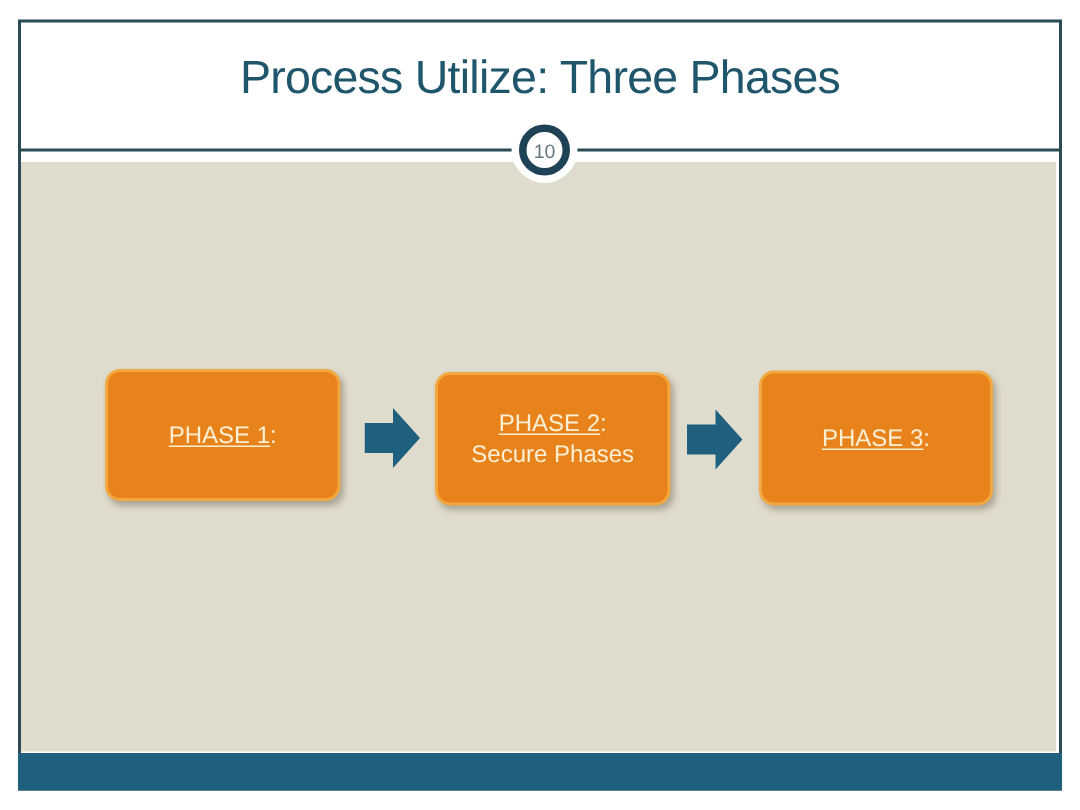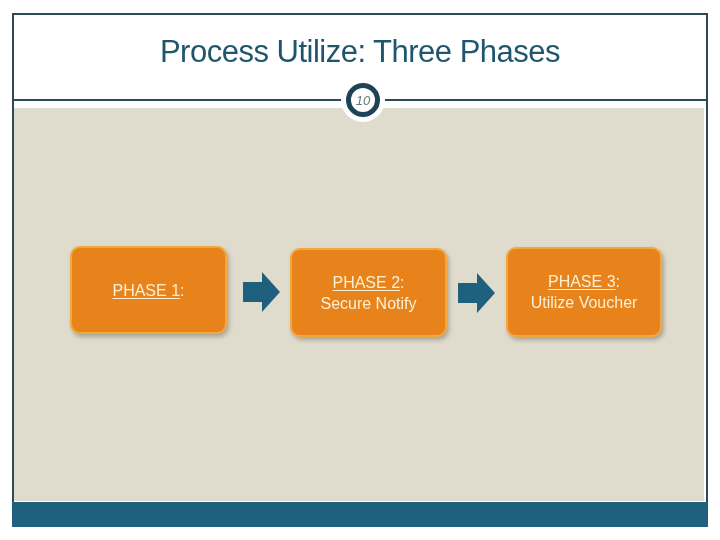--- a/index.html
+++ b/index.html
@@ -73,21 +73,20 @@
   .badge-ring {
     width: 34px; height: 34px;
     border-radius: 50%;
     border: 5px solid var(--badge-ring);
     background: #ffffff;
     display: flex; align-items: center; justify-content: center;
   }
   .badge-num {
     font-size: 13px;
     color: var(--badge-number-text);
-    font-style: italic;
   }
 
   .phase-box {
     position: absolute;
     background: var(--box-fill);
     border: 2.5px solid var(--box-border);
     border-radius: 10px;
     box-shadow: 2px 3px 4px rgba(70, 60, 40, 0.35);
     display: flex; flex-direction: column;
     align-items: center; justify-content: center;
@@ -130,25 +129,24 @@
   <div class="phase-box" style="left:70px; top:246px; width:157px; height:88px;">
     <div class="phase-heading"><span class="u">PHASE 1</span><span>:</span></div>
   </div>
 
   <svg class="flow-arrow" style="left:243px; top:272px;" width="37" height="40" viewBox="0 0 37 40">
     <polygon points="0,10 19,10 19,0 37,20 19,40 19,30 0,30"></polygon>
   </svg>
 
   <div class="phase-box" style="left:290px; top:248px; width:157px; height:89px;">
     <div class="phase-heading"><span class="u">PHASE 2</span><span>:</span></div>
-    <div class="phase-body">Secure Notify</div>
+    <div class="phase-body">Secure Phases</div>
   </div>
 
   <svg class="flow-arrow" style="left:458px; top:273px;" width="37" height="40" viewBox="0 0 37 40">
     <polygon points="0,10 19,10 19,0 37,20 19,40 19,30 0,30"></polygon>
   </svg>
 
   <div class="phase-box" style="left:506px; top:247px; width:156px; height:90px;">
     <div class="phase-heading"><span class="u">PHASE 3</span><span>:</span></div>
-    <div class="phase-body">Utilize Voucher</div>
   </div>
 
 </div>
 
 </body></html>

